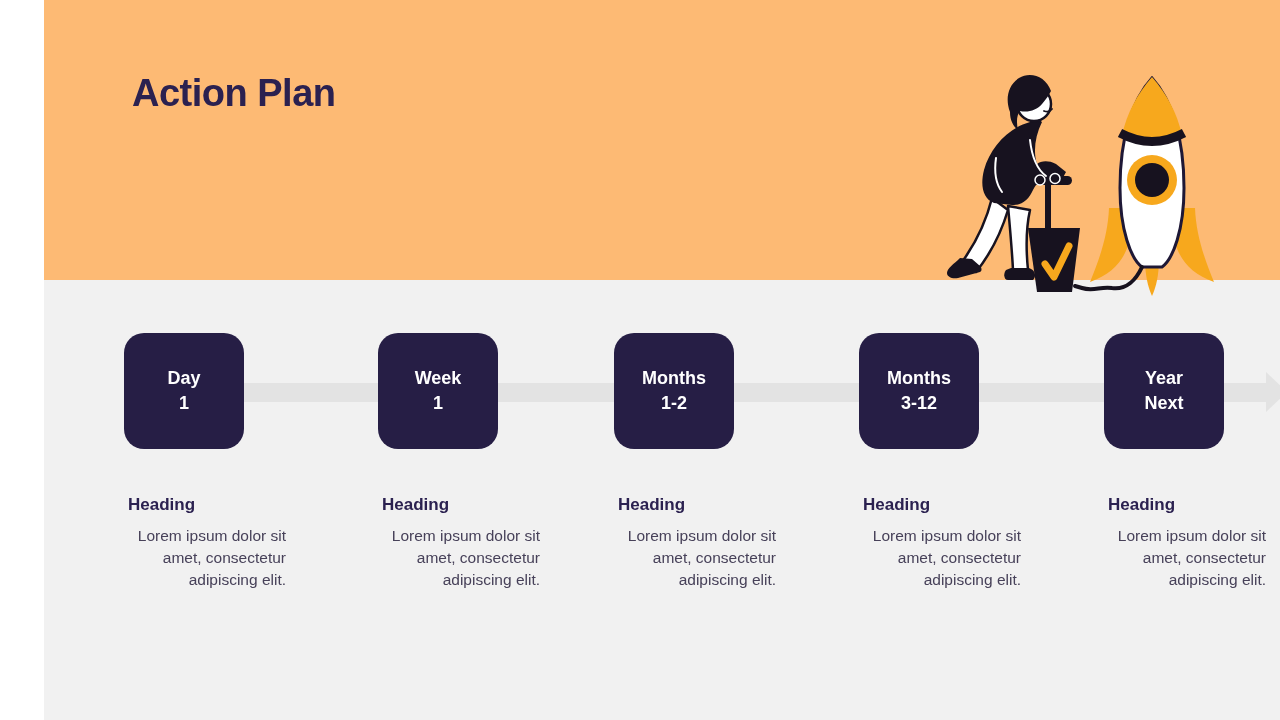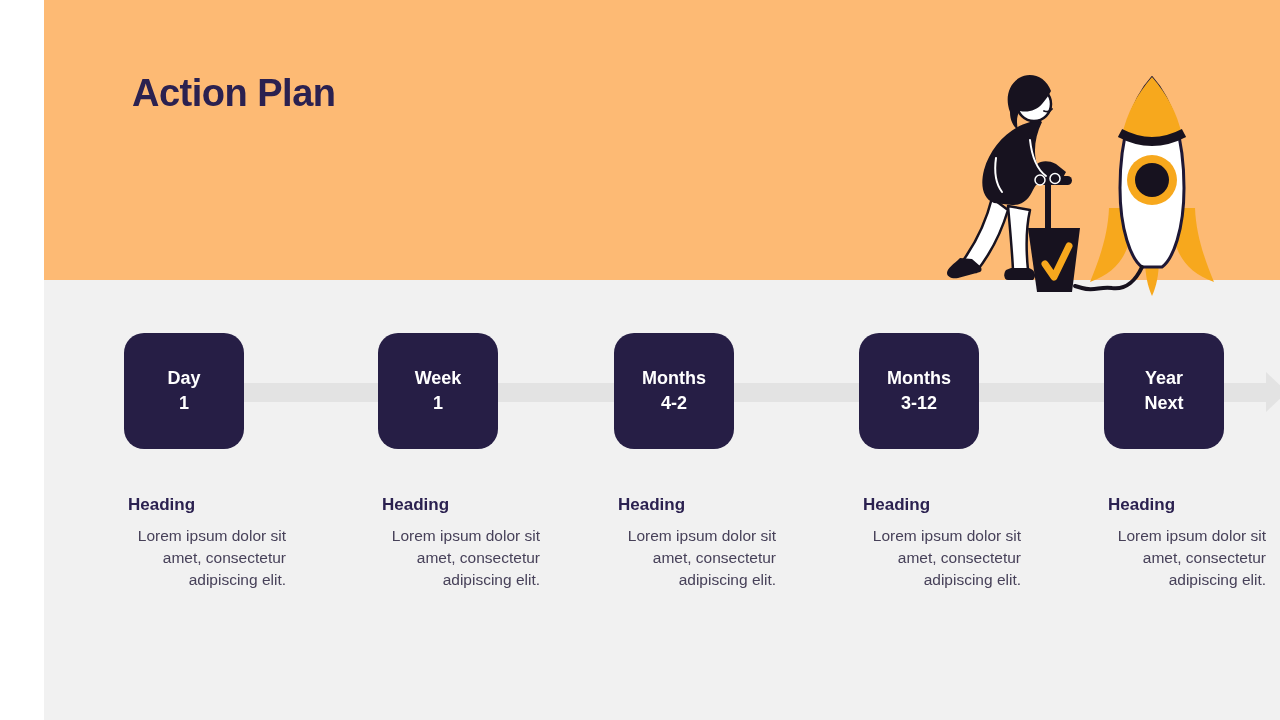--- a/index.html
+++ b/index.html
@@ -93,21 +93,21 @@
       <div>Week</div>
       <div>1</div>
     </div>
     <div class="mheading">Heading</div>
     <div class="mbody">Lorem ipsum dolor sit amet, consectetur adipiscing elit.</div>
   </div>
 
   <div class="milestone m2">
     <div class="pbox">
       <div>Months</div>
-      <div>4-2</div>
+      <div>1-2</div>
     </div>
     <div class="mheading">Heading</div>
     <div class="mbody">Lorem ipsum dolor sit amet, consectetur adipiscing elit.</div>
   </div>
 
   <div class="milestone m3">
     <div class="pbox">
       <div>Months</div>
       <div>3-12</div>
     </div>

